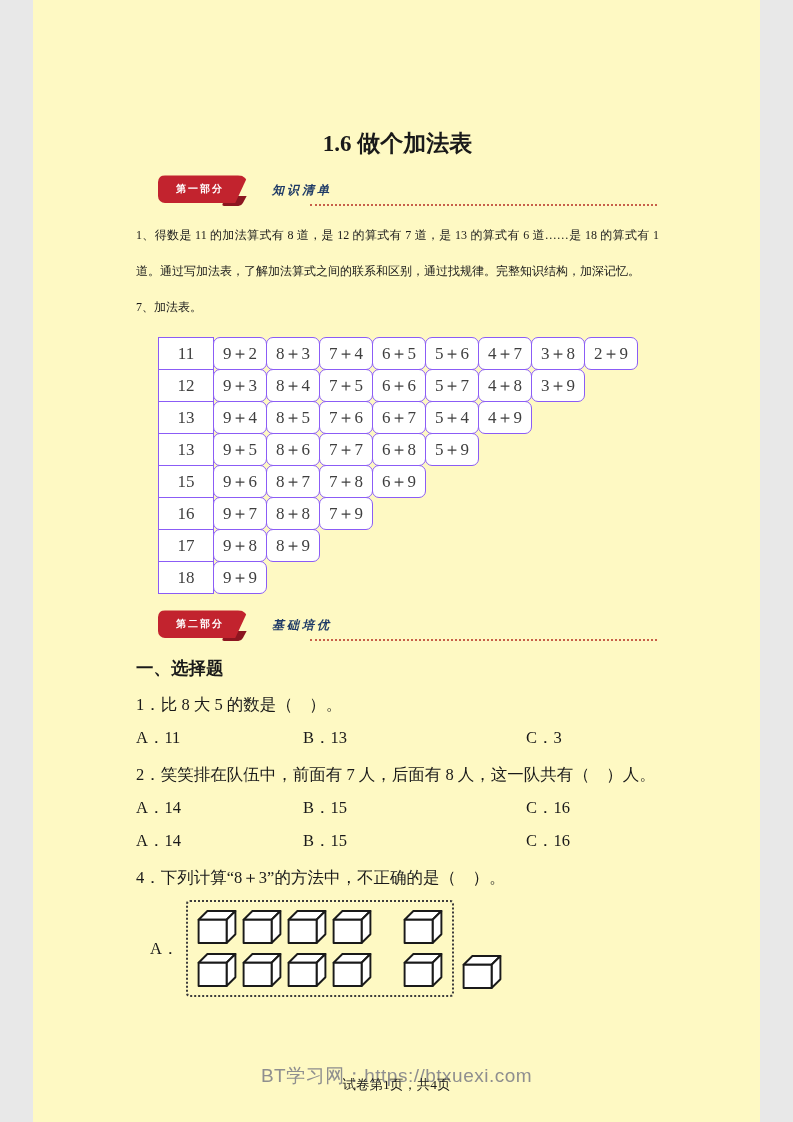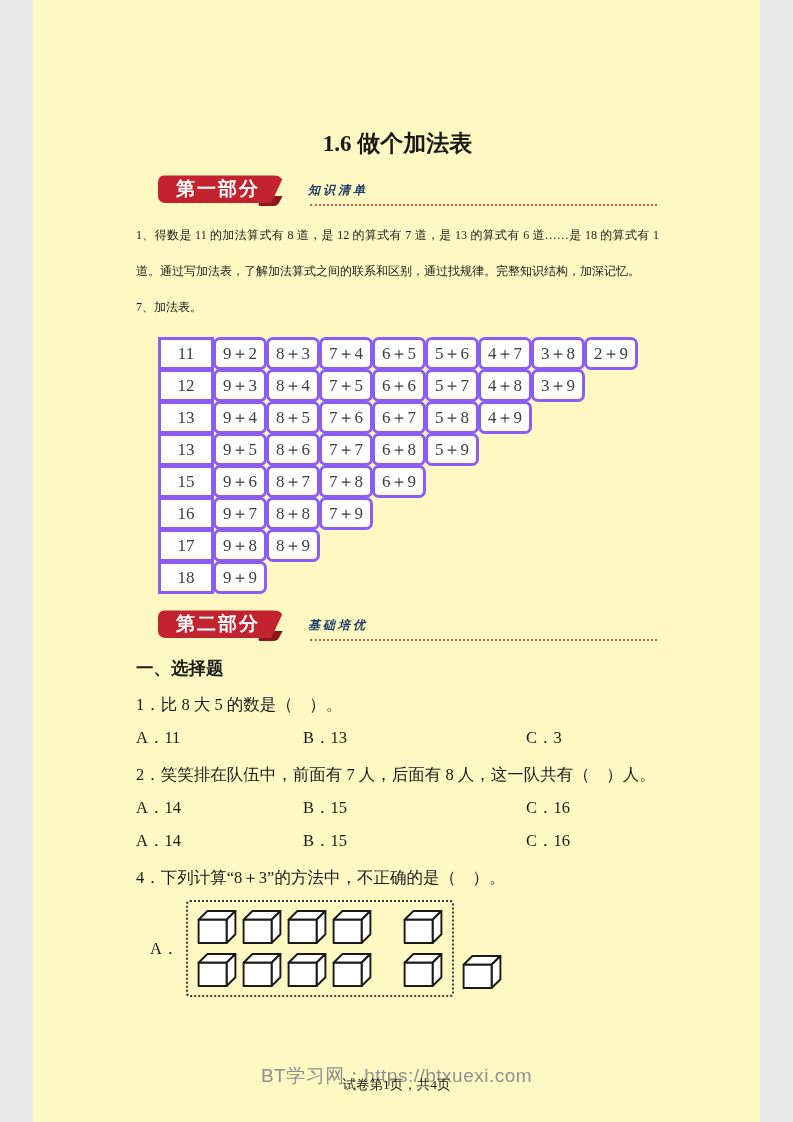--- a/index.html
+++ b/index.html
@@ -37,21 +37,21 @@
     background:#8c1620;
     transform:skewX(-28deg);
     border-radius:0 0 3px 3px;
   }
   .ribbon{
     position:relative;
     display:inline-block;
     background:#c2232e;
     color:#ffffff;
     font-weight:700;
-    font-size:19px;
+    font-size:10px;
     letter-spacing:2px;
     line-height:28px;
     padding:0 24px 0 18px;
     border-radius:7px 10px 4px 7px;
     clip-path:polygon(0 0,100% 0,calc(100% - 13px) 100%,0 100%);
   }
   .section-label{
     display:inline-block;
     margin-left:20px;
     line-height:30px;
@@ -77,21 +77,21 @@
   .para.tight{margin-top:0;}
 
   
   .add-table{
     margin:12px 0 0 22px;
     padding-top:1px;
   }
   .t-row{display:flex;}
   .t-cell{
     box-sizing:border-box;
-    border:3px solid #8b5cf6;
+    border:1px solid #8b5cf6;
     height:33px;
     margin-left:-1px;
     margin-top:-1px;
     display:flex;
     align-items:center;
     justify-content:center;
     font-size:17px;
     color:#3f3f3f;
     background:#ffffff;
   }
@@ -205,21 +205,21 @@
           <div class="t-cell t-expr">5＋7</div>
           <div class="t-cell t-expr">4＋8</div>
           <div class="t-cell t-expr">3＋9</div>
         </div>
         <div class="t-row">
           <div class="t-cell t-sum">13</div>
           <div class="t-cell t-expr">9＋4</div>
           <div class="t-cell t-expr">8＋5</div>
           <div class="t-cell t-expr">7＋6</div>
           <div class="t-cell t-expr">6＋7</div>
-          <div class="t-cell t-expr">5＋8</div>
+          <div class="t-cell t-expr">5＋4</div>
           <div class="t-cell t-expr">4＋9</div>
         </div>
         <div class="t-row">
           <div class="t-cell t-sum">13</div>
           <div class="t-cell t-expr">9＋5</div>
           <div class="t-cell t-expr">8＋6</div>
           <div class="t-cell t-expr">7＋7</div>
           <div class="t-cell t-expr">6＋8</div>
           <div class="t-cell t-expr">5＋9</div>
         </div>

